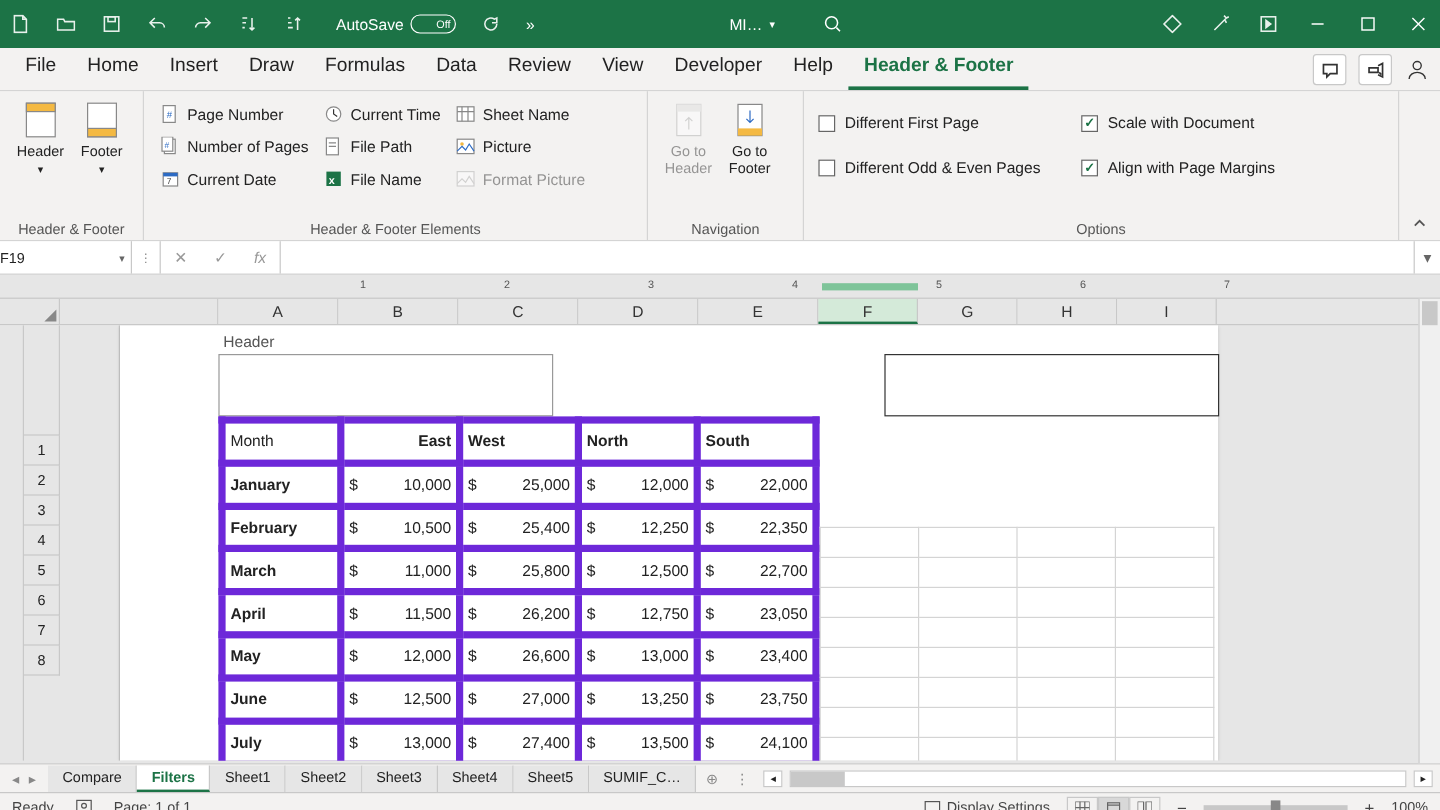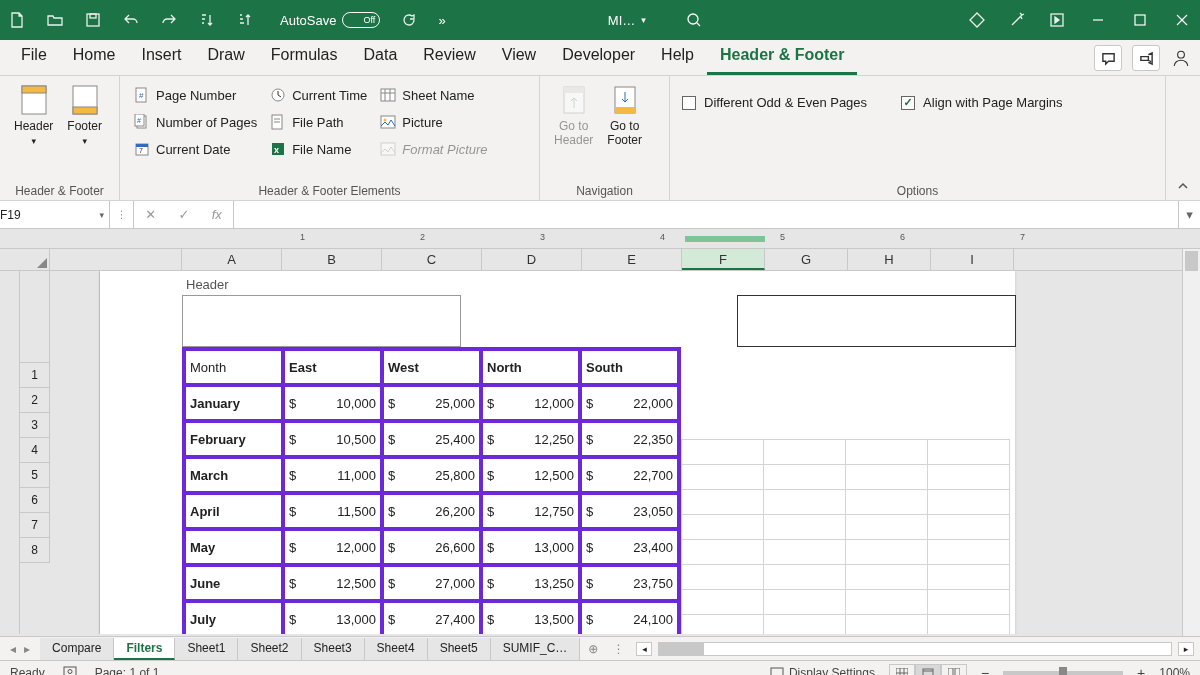--- a/index.html
+++ b/index.html
@@ -31,21 +31,21 @@
 .ribbon { background: #f3f2f1; display: flex; border-bottom: 1px solid #d4d4d4; height: 125px; }
 .rgroup { border-right: 1px solid #d4d4d4; padding: 6px 10px 2px; display: flex; flex-direction: column; }
 .rgroup-body { flex: 1; display: flex; gap: 6px; }
 .rgroup-label { text-align: center; font-size: 12px; color: #555; padding-top: 4px; }
 .bigbtn { display: flex; flex-direction: column; align-items: center; gap: 3px; padding: 2px 4px; }
 .bigbtn-icon { width: 32px; height: 32px; display: flex; align-items: center; justify-content: center; }
 .bigbtn-label { font-size: 12px; text-align: center; line-height: 1.2; }
 .bigbtn.disabled { opacity: 0.45; }
 .stackcol { display: flex; flex-direction: column; gap: 5px; padding: 2px 0; }
 .smallbtn { display: flex; align-items: center; gap: 5px; font-size: 13px; padding: 2px 3px; }
-.smallbtn.disabled { opacity: 0.45; font-style: italic; }
+.smallbtn.disabled { opacity: 0.45; }
 .smallbtn-icon { width: 18px; height: 18px; display: flex; align-items: center; justify-content: center; }
 .smallbtn-icon svg { width: 16px; height: 16px; }
 .chk { display: flex; align-items: center; gap: 8px; font-size: 13px; padding: 3px 2px; }
 .chk-box { width: 14px; height: 14px; border: 1px solid #666; display: flex; align-items: center; justify-content: center; background: #fff; }
 .chk-box.checked::after { content: '✓'; font-size: 11px; color: #1c7346; font-weight: bold; }
 .collapse-arrow { margin-left: auto; padding: 6px 10px 4px; align-self: flex-end; }
 
 
 .fbar { background: #fff; height: 28px; display: flex; align-items: stretch; border-bottom: 1px solid #c8c8c8; }
 .namebox { width: 110px; border-right: 1px solid #c8c8c8; display: flex; align-items: center; padding: 0 0; font-size: 12px; position: relative; }
@@ -73,21 +73,21 @@
 .rownums { width: 50px; background: #e6e6e6; }
 .leftmargin { background:#e6e6e6; border-right:1px solid #c8c8c8;}
 .rnspacer { height: 92px; border-bottom:1px solid #c8c8c8; border-right:1px solid #c8c8c8;}
 .rn { height: 25px; text-align: center; font-size: 12px; border-bottom: 1px solid #c8c8c8; border-right: 1px solid #c8c8c8; line-height: 25px; }
 .page { background: #fff; box-shadow: 0 1px 3px rgba(0,0,0,0.15); }
 .hdr-label { font-size: 13px; color: #555; padding: 6px 0 3px 4px; }
 .hdr-sections { display: flex; height: 52px; }
 .hdr-sec { border: 1px solid #999; margin-right:-1px; }
 .hdr-sec.active { border: 1.5px solid #333; }
 .datatable { border-collapse: collapse; font-size: 13px; }
-.datatable td { border: 4px solid #6d28d9; height: 25px; padding: 0 4px; }
+.datatable td { border: 6px solid #6d28d9; height: 25px; padding: 0 4px; }
 .datatable .bold { font-weight: 700; }
 .cur { display: flex; justify-content: space-between; }
 .rightcells td { border:1px solid #d4d4d4; height:25px;}
 .vscroll { position:absolute; right:0; top:20px; bottom:0; width:18px; background:#f0f0f0; border-left:1px solid #c8c8c8;}
 .vscroll-thumb { position:absolute; top:2px; left:2px; right:2px; height:20px; background:#c8c8c8; }
 
 
 .sheetbar { height: 24px; background: #f3f2f1; display: flex; align-items: center; border-top: 1px solid #c8c8c8; font-size: 12px; }
 .sheetnav { display: flex; gap: 8px; padding: 0 10px; color: #888; }
 .sheettabs { display: flex; }
@@ -393,24 +393,32 @@
       </div>
     </div>
     <div class="rgroup-label">Navigation</div>
   </div>
 
   <div class="rgroup" style="flex:1;">
     <div class="rgroup-body" style="gap:30px; padding-top:8px;">
       <div class="stackcol" style="gap:16px;">
         <div class="chk">
             <span class="chk-box"></span>
+            <span>Different First Page</span>
+          </div>
+        <div class="chk">
+            <span class="chk-box"></span>
             <span>Different Odd &amp; Even Pages</span>
           </div>
       </div>
       <div class="stackcol" style="gap:16px;">
+        <div class="chk">
+            <span class="chk-box checked"></span>
+            <span>Scale with Document</span>
+          </div>
         <div class="chk">
             <span class="chk-box checked"></span>
             <span>Align with Page Margins</span>
           </div>
       </div>
     </div>
     <div class="rgroup-label">Options</div>
   </div>
   <div class="collapse-arrow"><svg width="14" height="14" viewBox="0 0 14 14" stroke="#555" fill="none" stroke-width="1.5">
         <path d="M3 9l4-4 4 4"></path>
@@ -484,21 +492,21 @@
           <div class="hdr-sec" style="width:285px; border:1px solid transparent;"></div>
           <div class="hdr-sec active" style="width:285px;"></div>
         </div>
       </div>
       <div style="display:flex;">
         <div style="width:82px;"></div>
         <table class="datatable">
           <tbody>
               <tr>
                 <td style="width:99px;">Month</td>
-                <td class="bold" style="width:99px;">East</td>
+                <td class="bold" style="width:99px;text-align:right;">East</td>
                 <td class="bold" style="width:99px;">West</td>
                 <td class="bold" style="width:99px;">North</td>
                 <td class="bold" style="width:99px;">South</td>
               </tr>
           <tr>
                 <td class="bold">January</td>
                 <td>
                   <div class="cur">
                     <span>$</span>
                     <span>10,000</span>

